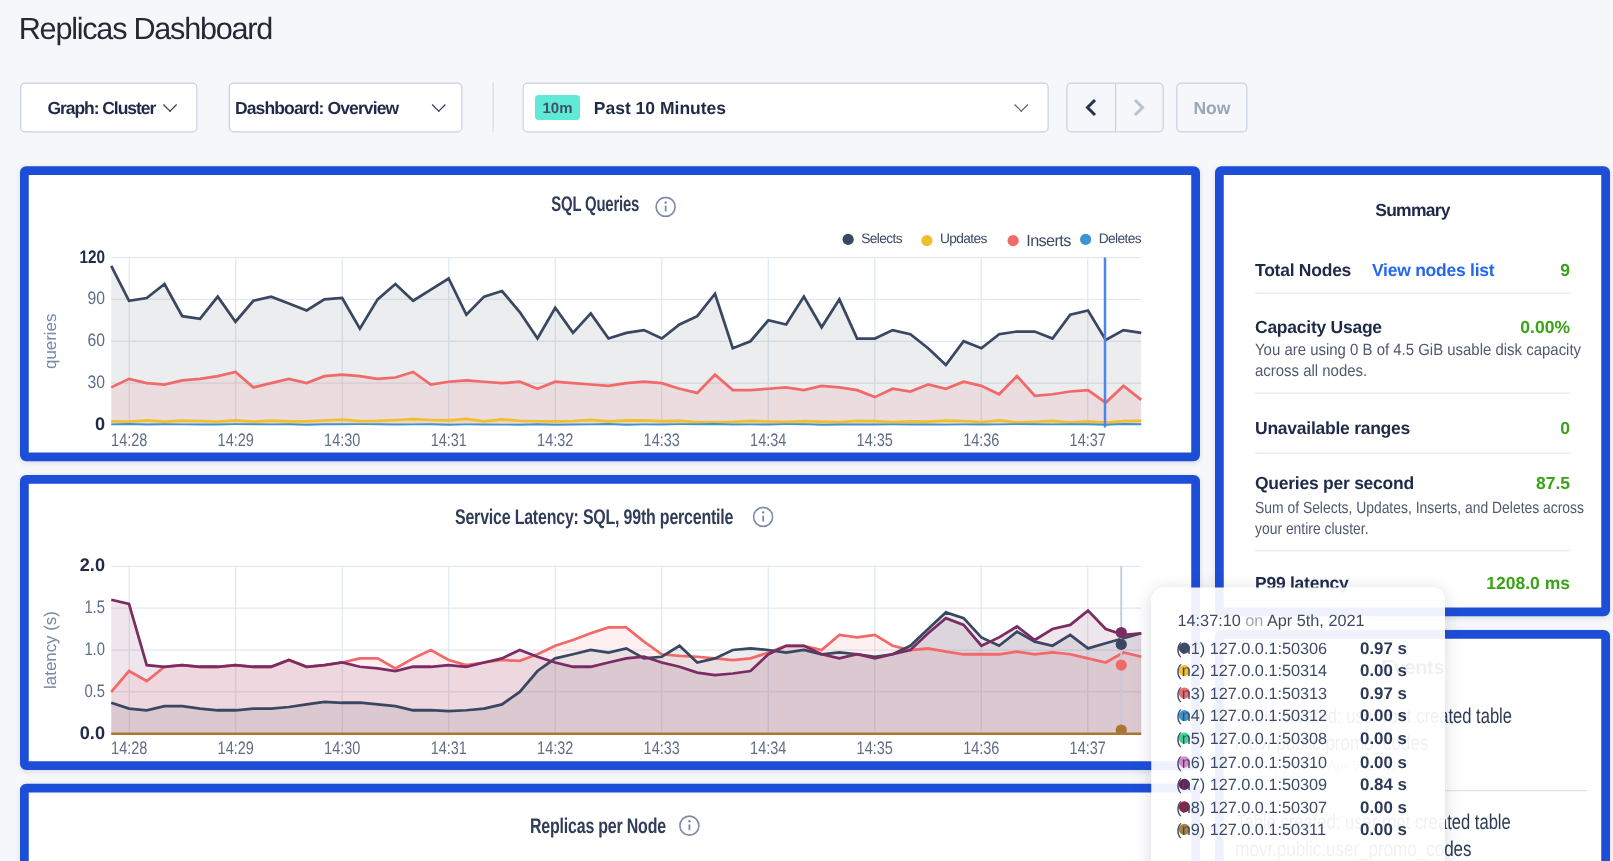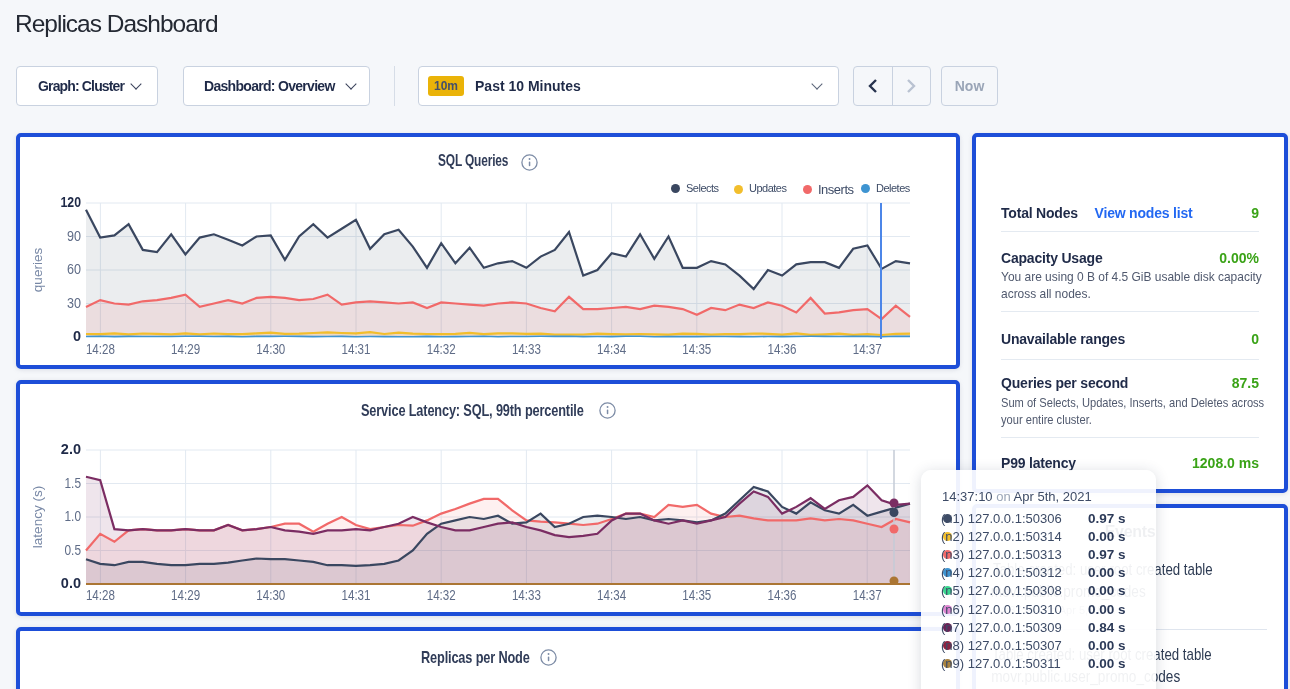--- a/index.html
+++ b/index.html
@@ -1,18 +1,18 @@
 <!DOCTYPE html>
 <html><head><meta charset="utf-8">
 <style>
 *{margin:0;padding:0;box-sizing:border-box}
 html,body{width:1290px;height:689px;overflow:hidden;background:#f5f7fa;
   font-family:"Liberation Sans",sans-serif;position:relative}
 .abs{position:absolute}
-.card{position:absolute;background:#fff;border:4px solid #1d4ed8;border-radius:5px;
+.card{position:absolute;background:#fff;border:7px solid #1d4ed8;border-radius:5px;
   box-shadow:0 1px 4px rgba(130,138,158,.22)}
 .ctl{position:absolute;background:#fff;border:1px solid #c9d2e0;border-radius:4px;
   height:40px;display:flex;align-items:center;font-weight:bold;font-size:14px;
   color:#1f2a48;white-space:nowrap}
 .chev{display:inline-block;width:8px;height:8px;border-right:1.8px solid #39415a;
   border-bottom:1.8px solid #39415a;transform:rotate(45deg);margin-top:-4px}
 .ctitle{position:absolute;width:100%;text-align:center;font-size:14px;font-weight:bold;
   color:#1f2a48;letter-spacing:-0.6px;white-space:nowrap}
 .ttl{position:absolute;font-size:17px;font-weight:bold;color:#303c58;letter-spacing:-0.2px;
   transform-origin:0 50%;white-space:nowrap}
@@ -25,25 +25,25 @@
 .sval{position:absolute;right:25px;font-size:14px;font-weight:bold;color:#3aa317;text-align:right}
 .sdesc{position:absolute;left:25px;font-size:13px;color:#50596e;line-height:16.5px;white-space:nowrap;transform-origin:0 0}
 .sdiv{position:absolute;left:25px;right:25px;border-top:1px solid #e4eaf1}
 .evline{position:absolute;font-size:17px;color:#2c3a52;white-space:nowrap;transform-origin:100% 50%}
 </style></head><body>
 
 <div class="abs" style="left:15px;top:10px;font-size:24.5px;letter-spacing:-1px;color:#242933">Replicas Dashboard</div>
 
 <div class="ctl" style="left:16px;top:66px;width:142px;padding-left:21px;letter-spacing:-0.85px">Graph: Cluster
   <span class="chev" style="position:absolute;right:17px"></span></div>
-<div class="ctl" style="left:183px;top:66px;width:187px;padding-left:20px;letter-spacing:-0.7px">Dashboard: Overview
+<div class="ctl" style="left:183px;top:66px;width:187px;padding-left:4px;letter-spacing:-0.7px">Dashboard: Overview
   <span class="chev" style="position:absolute;right:14px"></span></div>
 <div class="abs" style="left:394px;top:66px;width:1px;height:40px;background:#d6dde7"></div>
 <div class="ctl" style="left:418px;top:66px;width:421px;padding-left:9px">
-  <span style="background:#eab308;border-radius:3px;font-size:12px;color:#44506a;padding:3px 6px;letter-spacing:0">10m</span>
+  <span style="background:#5eead4;border-radius:3px;font-size:12px;color:#44506a;padding:3px 6px;letter-spacing:0">10m</span>
   <span style="margin-left:11px">Past 10 Minutes</span>
   <span class="chev" style="position:absolute;right:17px;border-color:#5a6478"></span>
 </div>
 <div class="abs" style="left:853px;top:66px;width:78px;height:40px;border:1px solid #c9d2e0;border-radius:4px;display:flex">
   <div style="flex:1;border-right:1px solid #c9d2e0;display:flex;align-items:center;justify-content:center">
     <svg width="10" height="16">
         <polyline points="8,2 2,8 8,14" fill="none" stroke="#27334e" stroke-width="2.4"></polyline>
       </svg>
     </div>
   <div style="flex:1;display:flex;align-items:center;justify-content:center">
@@ -186,20 +186,21 @@
       <svg width="17" height="17" viewBox="0 0 17 17" style="display:block">
         <circle cx="8.5" cy="8.5" r="7.6" fill="none" stroke="#7d8ca6" stroke-width="1.3"></circle>
         <rect x="7.8" y="7.4" width="1.5" height="4.8" rx="0.7" fill="#7d8ca6"></rect>
         <circle cx="8.55" cy="5" r="0.95" fill="#7d8ca6"></circle>
       </svg>
     </div>
   <div class="abs" style="left:48px;top:57px;font-size:12px;font-weight:bold;color:#1f2a48">120</div>
 </div>
 
 <div class="card" style="left:972px;top:133px;width:316px;height:360px">
+  <div class="ctitle" style="top:20px">Summary</div>
   <div class="slabel" style="top:68px">Total Nodes
     <span style="color:#2268f2;font-size:14px;margin-left:13px">View nodes list</span></div>
   <div class="sval" style="top:68px">9</div>
   <div class="sdiv" style="top:94px"></div>
   <div class="slabel" style="top:113px">Capacity Usage</div>
   <div class="sval" style="top:113px">0.00%</div>
   <div class="sdesc" style="top:132px;transform:scaleX(0.92)">You are using 0 B of 4.5 GiB usable disk capacity<br>across all nodes.</div>
   <div class="sdiv" style="top:174px"></div>
   <div class="slabel" style="top:194px">Unavailable ranges</div>
   <div class="sval" style="top:194px">0</div>

